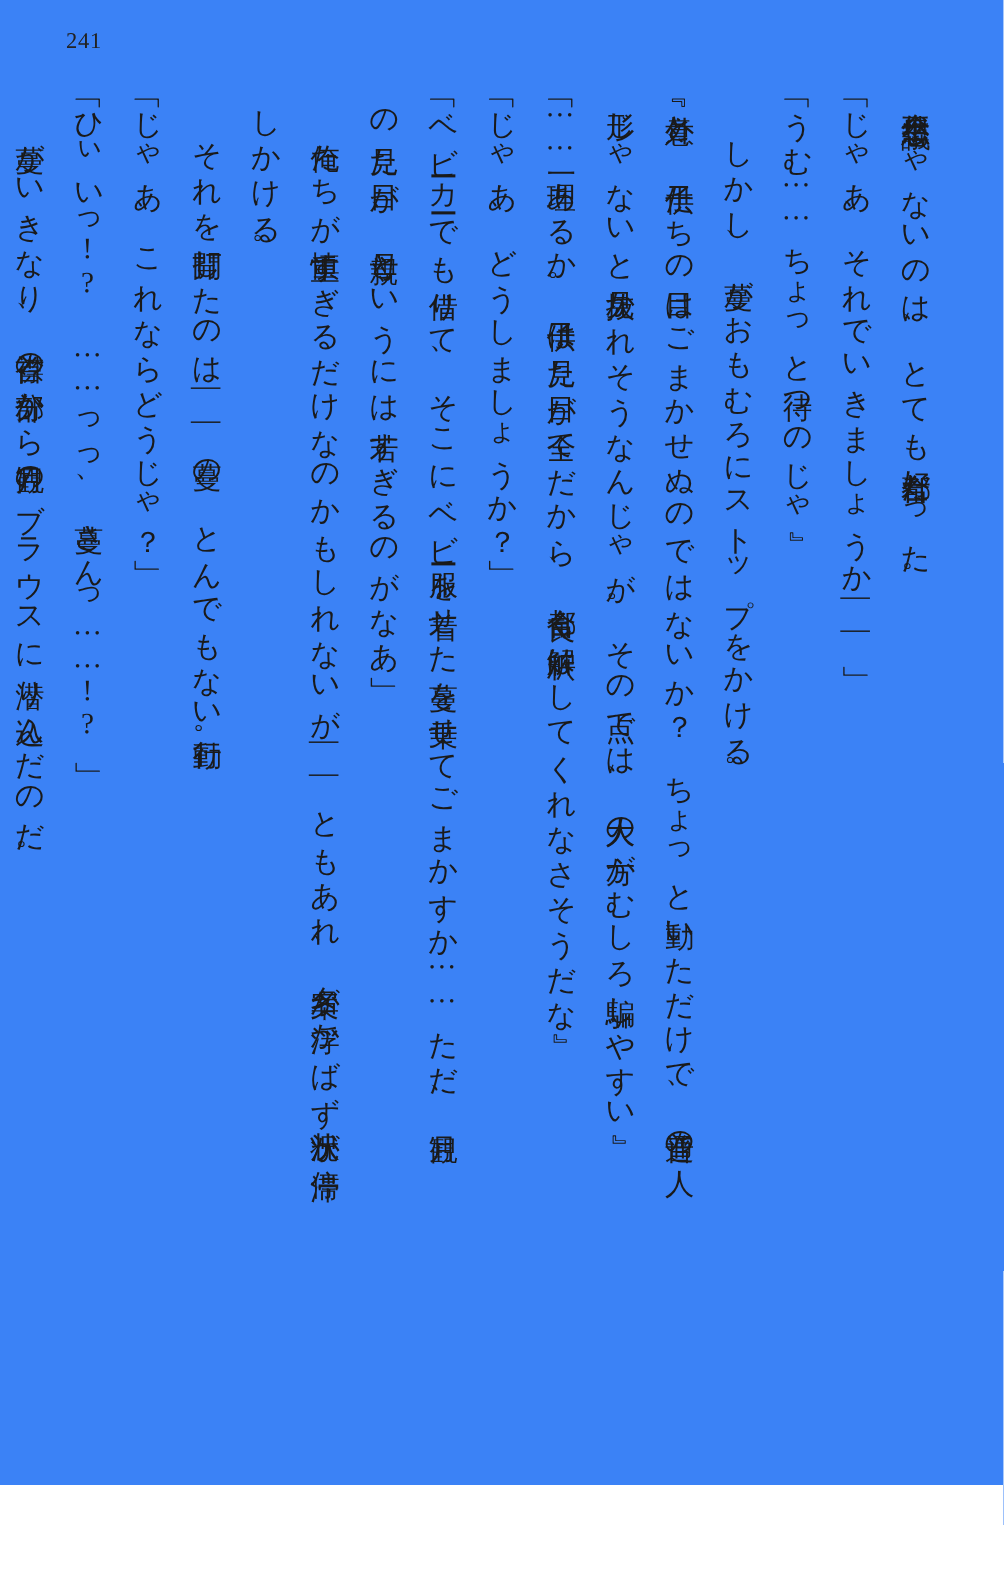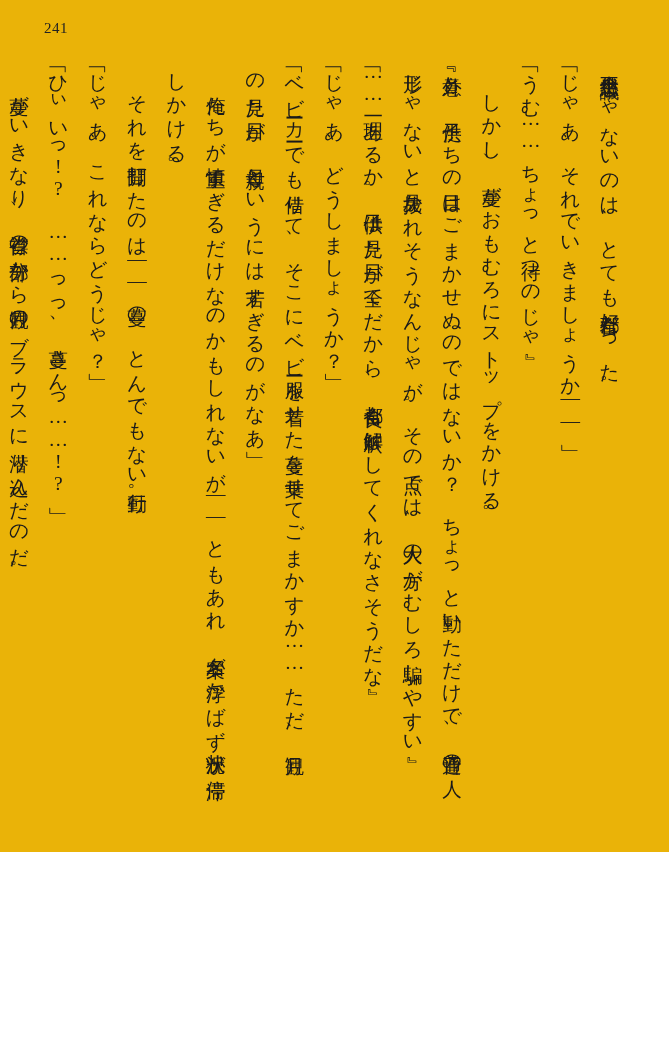--- a/index.html
+++ b/index.html
@@ -7,22 +7,22 @@
     padding: 0;
     background: #ffffff;
   }
   body {
     font-family: "Liberation Serif", "DejaVu Serif", serif;
     color: #1a1a1a;
   }
   .page {
     position: relative;
     width: 669px;
-    height: 852px;
-    background: #eab308;
+    height: 990px;
+    background: #3b82f6;
     overflow: hidden;
     box-sizing: border-box;
   }
   .page-number {
     position: absolute;
     top: 20px;
     left: 44px;
     font-size: 15px;
     letter-spacing: 0.5px;
     color: #222;

